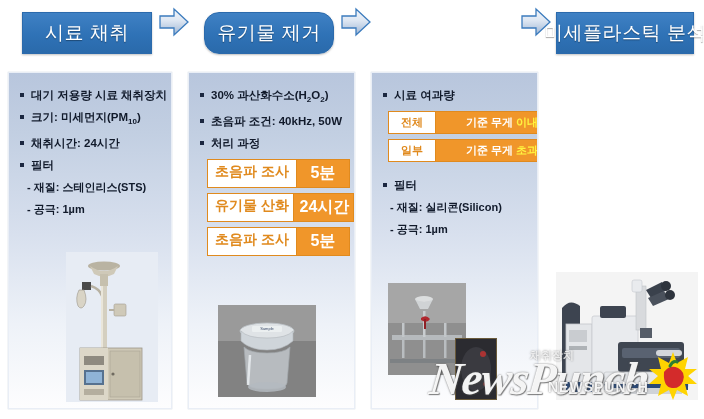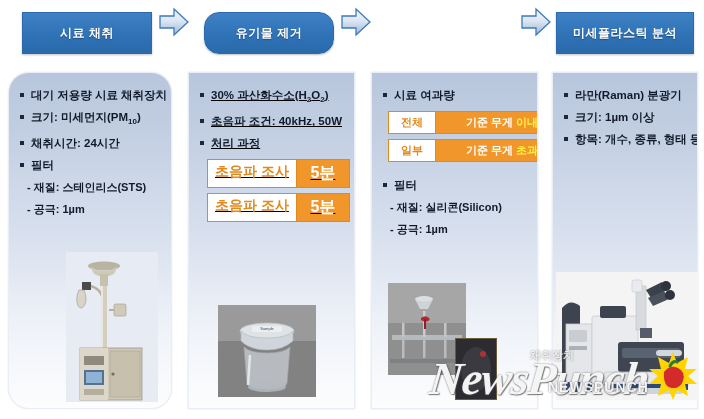--- a/index.html
+++ b/index.html
@@ -15,21 +15,21 @@
   
   .hdr{
     position:absolute;
     height:40px;
     background:linear-gradient(180deg,#3f81c4 0%,#2f72b6 55%,#2a6aab 100%);
     border:1px solid #2b6aac;
     box-shadow:0 1px 2px rgba(0,0,0,.25);
     display:flex;align-items:center;justify-content:center;
   }
   .hdr span{
-    color:#ffffff;font-weight:bold;font-size:12px;letter-spacing:.5px;
+    color:#ffffff;font-weight:normal;font-size:19px;letter-spacing:.5px;
     text-shadow:0 1px 1px rgba(0,0,0,.35);white-space:nowrap;text-align:right;
   }
 
   
   .arrow{
     position:absolute;top:7px;width:32px;height:30px;
   }
   .arrow svg{display:block;width:32px;height:30px;}
 
   
@@ -144,21 +144,21 @@
     <svg viewBox="0 0 32 30">
       <polygon points="2,9 16,9 16,2 30,15 16,28 16,21 2,21" fill="url(#ag1)" stroke="#3b7bbd" stroke-width="1.3"></polygon>
     </svg>
   </div>
   <div class="arrow" style="left:520px;">
     <svg viewBox="0 0 32 30">
       <polygon points="2,9 16,9 16,2 30,15 16,28 16,21 2,21" fill="url(#ag1)" stroke="#3b7bbd" stroke-width="1.3"></polygon>
     </svg>
   </div>
 
-  <div class="panel" style="left:8px;top:72px;width:162px;height:335px;border-radius:21px;">
+  <div class="panel" style="left:8px;top:72px;width:162px;height:335px;">
     <div style="height:16px"></div>
     <div class="bul">대기 저용량 시료 채취장치</div>
     <div class="bul">크기: 미세먼지(PM<sub>10</sub>)</div>
     <div class="bul">채취시간: 24시간</div>
     <div class="bul">필터</div>
     <div class="sub">재질: 스테인리스(STS)</div>
     <div class="sub">공극: 1µm</div>
   </div>
 
   <div class="photo" style="left:66px;top:252px;width:92px;height:150px;">
@@ -183,29 +183,33 @@
       <rect x="14" y="96" width="28" height="52" fill="#dcd7c8"></rect>
       <rect x="44" y="99" width="30" height="46" fill="#c6c0ad" stroke="#a8a294" stroke-width=".6"></rect>
       <rect x="18" y="104" width="20" height="9" fill="#8e8a80"></rect>
       <rect x="18" y="118" width="20" height="15" fill="#56718f"></rect>
       <rect x="20" y="120" width="16" height="11" fill="#8fb3d6"></rect>
       <rect x="18" y="137" width="20" height="6" fill="#b4ae9f"></rect>
       <circle cx="47" cy="122" r="1.6" fill="#6f6a60"></circle>
     </svg>
   </div>
 
-  <div class="panel" style="left:188px;top:72px;width:165px;height:335px;text-decoration:underline;">
+  <div class="panel" style="left:188px;top:72px;width:165px;height:335px;">
     <div style="height:16px"></div>
     <div class="bul">30% 과산화수소(H<sub>2</sub>O<sub>2</sub>)</div>
     <div class="bul">초음파 조건: 40kHz, 50W</div>
     <div class="bul">처리 과정</div>
 
     <div class="prow">
       <div class="pname">초음파 조사</div>
       <div class="ptime">5분</div>
+    </div>
+    <div class="prow">
+      <div class="pname">유기물 산화</div>
+      <div class="ptime">24시간</div>
     </div>
     <div class="prow">
       <div class="pname">초음파 조사</div>
       <div class="ptime">5분</div>
     </div>
   </div>
 
   <div class="photo" style="left:218px;top:305px;width:98px;height:92px;">
     <svg width="98" height="92" viewBox="0 0 98 92">
       <rect width="98" height="92" fill="#8d8d8d"></rect>
@@ -270,26 +274,20 @@
   <div class="photo" style="left:455px;top:338px;width:42px;height:62px;">
     <svg width="42" height="62" viewBox="0 0 42 62">
       <rect width="42" height="62" fill="#2b2b30" stroke="#6a5a3a" stroke-width="2"></rect>
       <ellipse cx="21" cy="31" rx="15" ry="22" fill="#3a3a40"></ellipse>
       <circle cx="28" cy="16" r="3" fill="#a33"></circle>
       <circle cx="13" cy="44" r="2.5" fill="#3a7a3a"></circle>
       <circle cx="30" cy="46" r="2" fill="#7a3a3a"></circle>
     </svg>
   </div>
 
-  <div class="panel" style="left:552px;top:72px;width:144px;height:335px;">
-    <div style="height:16px"></div>
-    <div class="bul">라만(Raman) 분광기</div>
-    <div class="bul">크기: 1µm 이상</div>
-    <div class="bul">항목: 개수, 종류, 형태 등</div>
-  </div>
 
   <div class="photo" style="left:556px;top:272px;width:142px;height:128px;">
     <svg width="142" height="128" viewBox="0 0 142 128">
       <rect width="142" height="128" fill="#f4f4f4"></rect>
 
       <path d="M6 36 q8 -10 18 -2 l0 76 q-10 6 -18 0z" fill="#3d4450"></path>
       <rect x="10" y="52" width="26" height="60" fill="#e4e6e9" stroke="#c3c6ca" stroke-width=".8"></rect>
       <rect x="13" y="58" width="18" height="12" fill="#c9ccd0"></rect>
       <rect x="13" y="74" width="18" height="4" fill="#aeb2b6"></rect>
       <rect x="10" y="110" width="26" height="10" fill="#2b4a78"></rect>

